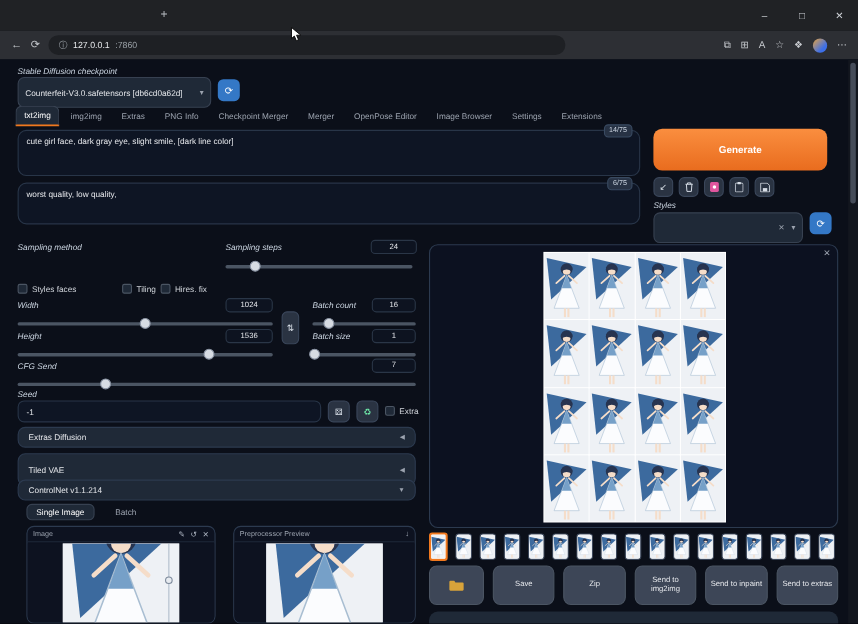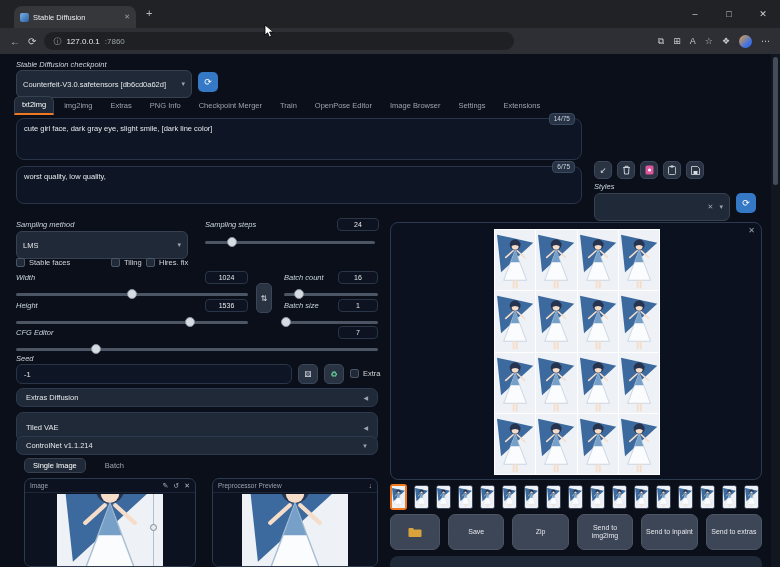--- a/index.html
+++ b/index.html
@@ -107,25 +107,20 @@
     display:flex;align-items:center;justify-content:center;}
   .bottom-panel{background:#1f2937;border-radius:8px 8px 0 0;}
   .cursor{position:absolute;left:264px;top:24px;z-index:50;}
 </style>
 </head>
 <body>
 
 <div class="window">
 
   <div class="titlebar">
-    <div class="tab">
-      <span class="favicon"></span>
-      <span class="tab-title">Stable Diffusion</span>
-      <span class="tab-close">✕</span>
-    </div>
     <span class="newtab">+</span>
     <div class="wincontrols">
       <span>–</span>
       <span>□</span>
       <span>✕</span>
     </div>
   </div>
 
   <div class="toolbar">
     <span class="navicon">←</span>
@@ -160,36 +155,37 @@
     <button class="blue-btn abs" style="left:198px;top:18px;width:20px;height:20px">
       <span>⟳</span>
     </button>
 
     <div class="main-tabs abs" style="left:14px;top:42px">
         <button class="main-tab active">txt2img</button>
         <button class="main-tab">img2img</button>
         <button class="main-tab">Extras</button>
         <button class="main-tab">PNG Info</button>
         <button class="main-tab">Checkpoint Merger</button>
-        <button class="main-tab">Train</button>
+        <button class="main-tab">Merger</button>
         <button class="main-tab">OpenPose Editor</button>
         <button class="main-tab">Image Browser</button>
         <button class="main-tab">Settings</button>
         <button class="main-tab">Extensions</button>
       </div>
 
     <div class="prompt-wrap" style="left:16px;top:64px;width:566px;height:42px;position:absolute">
       <textarea class="prompt" style="">cute girl face, dark gray eye, slight smile, [dark line color]</textarea>
       <span class="counter">14/75</span>
     </div>
     <div class="prompt-wrap" style="left:16px;top:112px;width:566px;height:38px;position:absolute">
       <textarea class="prompt" style="">worst quality, low quality,</textarea>
       <span class="counter">6/75</span>
     </div>
 
+    <button class="generate abs" style="left:594px;top:63px;width:158px;height:38px">Generate</button>
     <div class="mini-row abs" style="left:594px;top:107px">
       <button class="mini-btn">
           <span>↙</span>
         </button>
       <button class="mini-btn">
         <svg width="9" height="10" viewBox="0 0 9 10">
             <path d="M1.2 2.5h6.6M3 2.5V1.3h3v1.2M2 2.5l.5 6.5h4l.5-6.5" fill="none" stroke="#d7dde6" stroke-width="0.9"></path>
           </svg>
       </button>
       <button class="mini-btn">
@@ -214,34 +210,30 @@
     <div class="lbl abs" style="left:594px;top:128px">Styles</div>
     <div class="dropdown abs" style="left:594px;top:139px;width:136px;height:20px">
       <span class="caret">✕</span>
       <span class="caret" style="margin-left:2px">▾</span>
     </div>
     <button class="blue-btn abs" style="left:736px;top:139px;width:20px;height:20px">
       <span>⟳</span>
     </button>
 
     <div class="lbl abs" style="left:16px;top:166px">Sampling method</div>
-    <div class="dropdown abs" style="left:16px;top:177px;width:172px;height:22px">
-      <span class="dd-text">LMS</span>
-      <span class="caret">▾</span>
-    </div>
     <div class="lbl abs" style="left:205px;top:166px">Sampling steps</div>
     <div class="valbox abs" style="left:337px;top:164px;width:42px">24</div>
     <div class="slider abs" style="left:205px;top:183px;width:170px">
       <div class="track"></div>
         <div class="handle" style="left:16%"></div>
     </div>
 
     <label class="check abs" style="left:16px;top:204px">
       <span class="box"></span>
-      <span>Stable faces</span>
+      <span>Styles faces</span>
     </label>
     <label class="check abs" style="left:111px;top:204px">
       <span class="box"></span>
       <span>Tiling</span>
     </label>
     <label class="check abs" style="left:146px;top:204px">
       <span class="box"></span>
       <span>Hires. fix</span>
     </label>
 
@@ -267,21 +259,21 @@
       <div class="track"></div>
         <div class="handle" style="left:75%"></div>
     </div>
     <div class="lbl abs" style="left:284px;top:247px">Batch size</div>
     <div class="valbox abs" style="left:338px;top:245px;width:40px">1</div>
     <div class="slider abs" style="left:284px;top:263px;width:94px">
       <div class="track"></div>
         <div class="handle" style="left:2%"></div>
     </div>
 
-    <div class="lbl abs" style="left:16px;top:274px">CFG Editor</div>
+    <div class="lbl abs" style="left:16px;top:274px">CFG Send</div>
     <div class="valbox abs" style="left:338px;top:272px;width:40px">7</div>
     <div class="slider abs" style="left:16px;top:290px;width:362px">
       <div class="track"></div>
         <div class="handle" style="left:22%"></div>
     </div>
 
     <div class="lbl abs" style="left:16px;top:300px">Seed</div>
     <div class="input abs" style="left:16px;top:310px;width:276px;height:20px">-1</div>
     <button class="mini-btn abs" style="left:298px;top:310px;width:20px;height:20px">
       <span>⚄</span>

